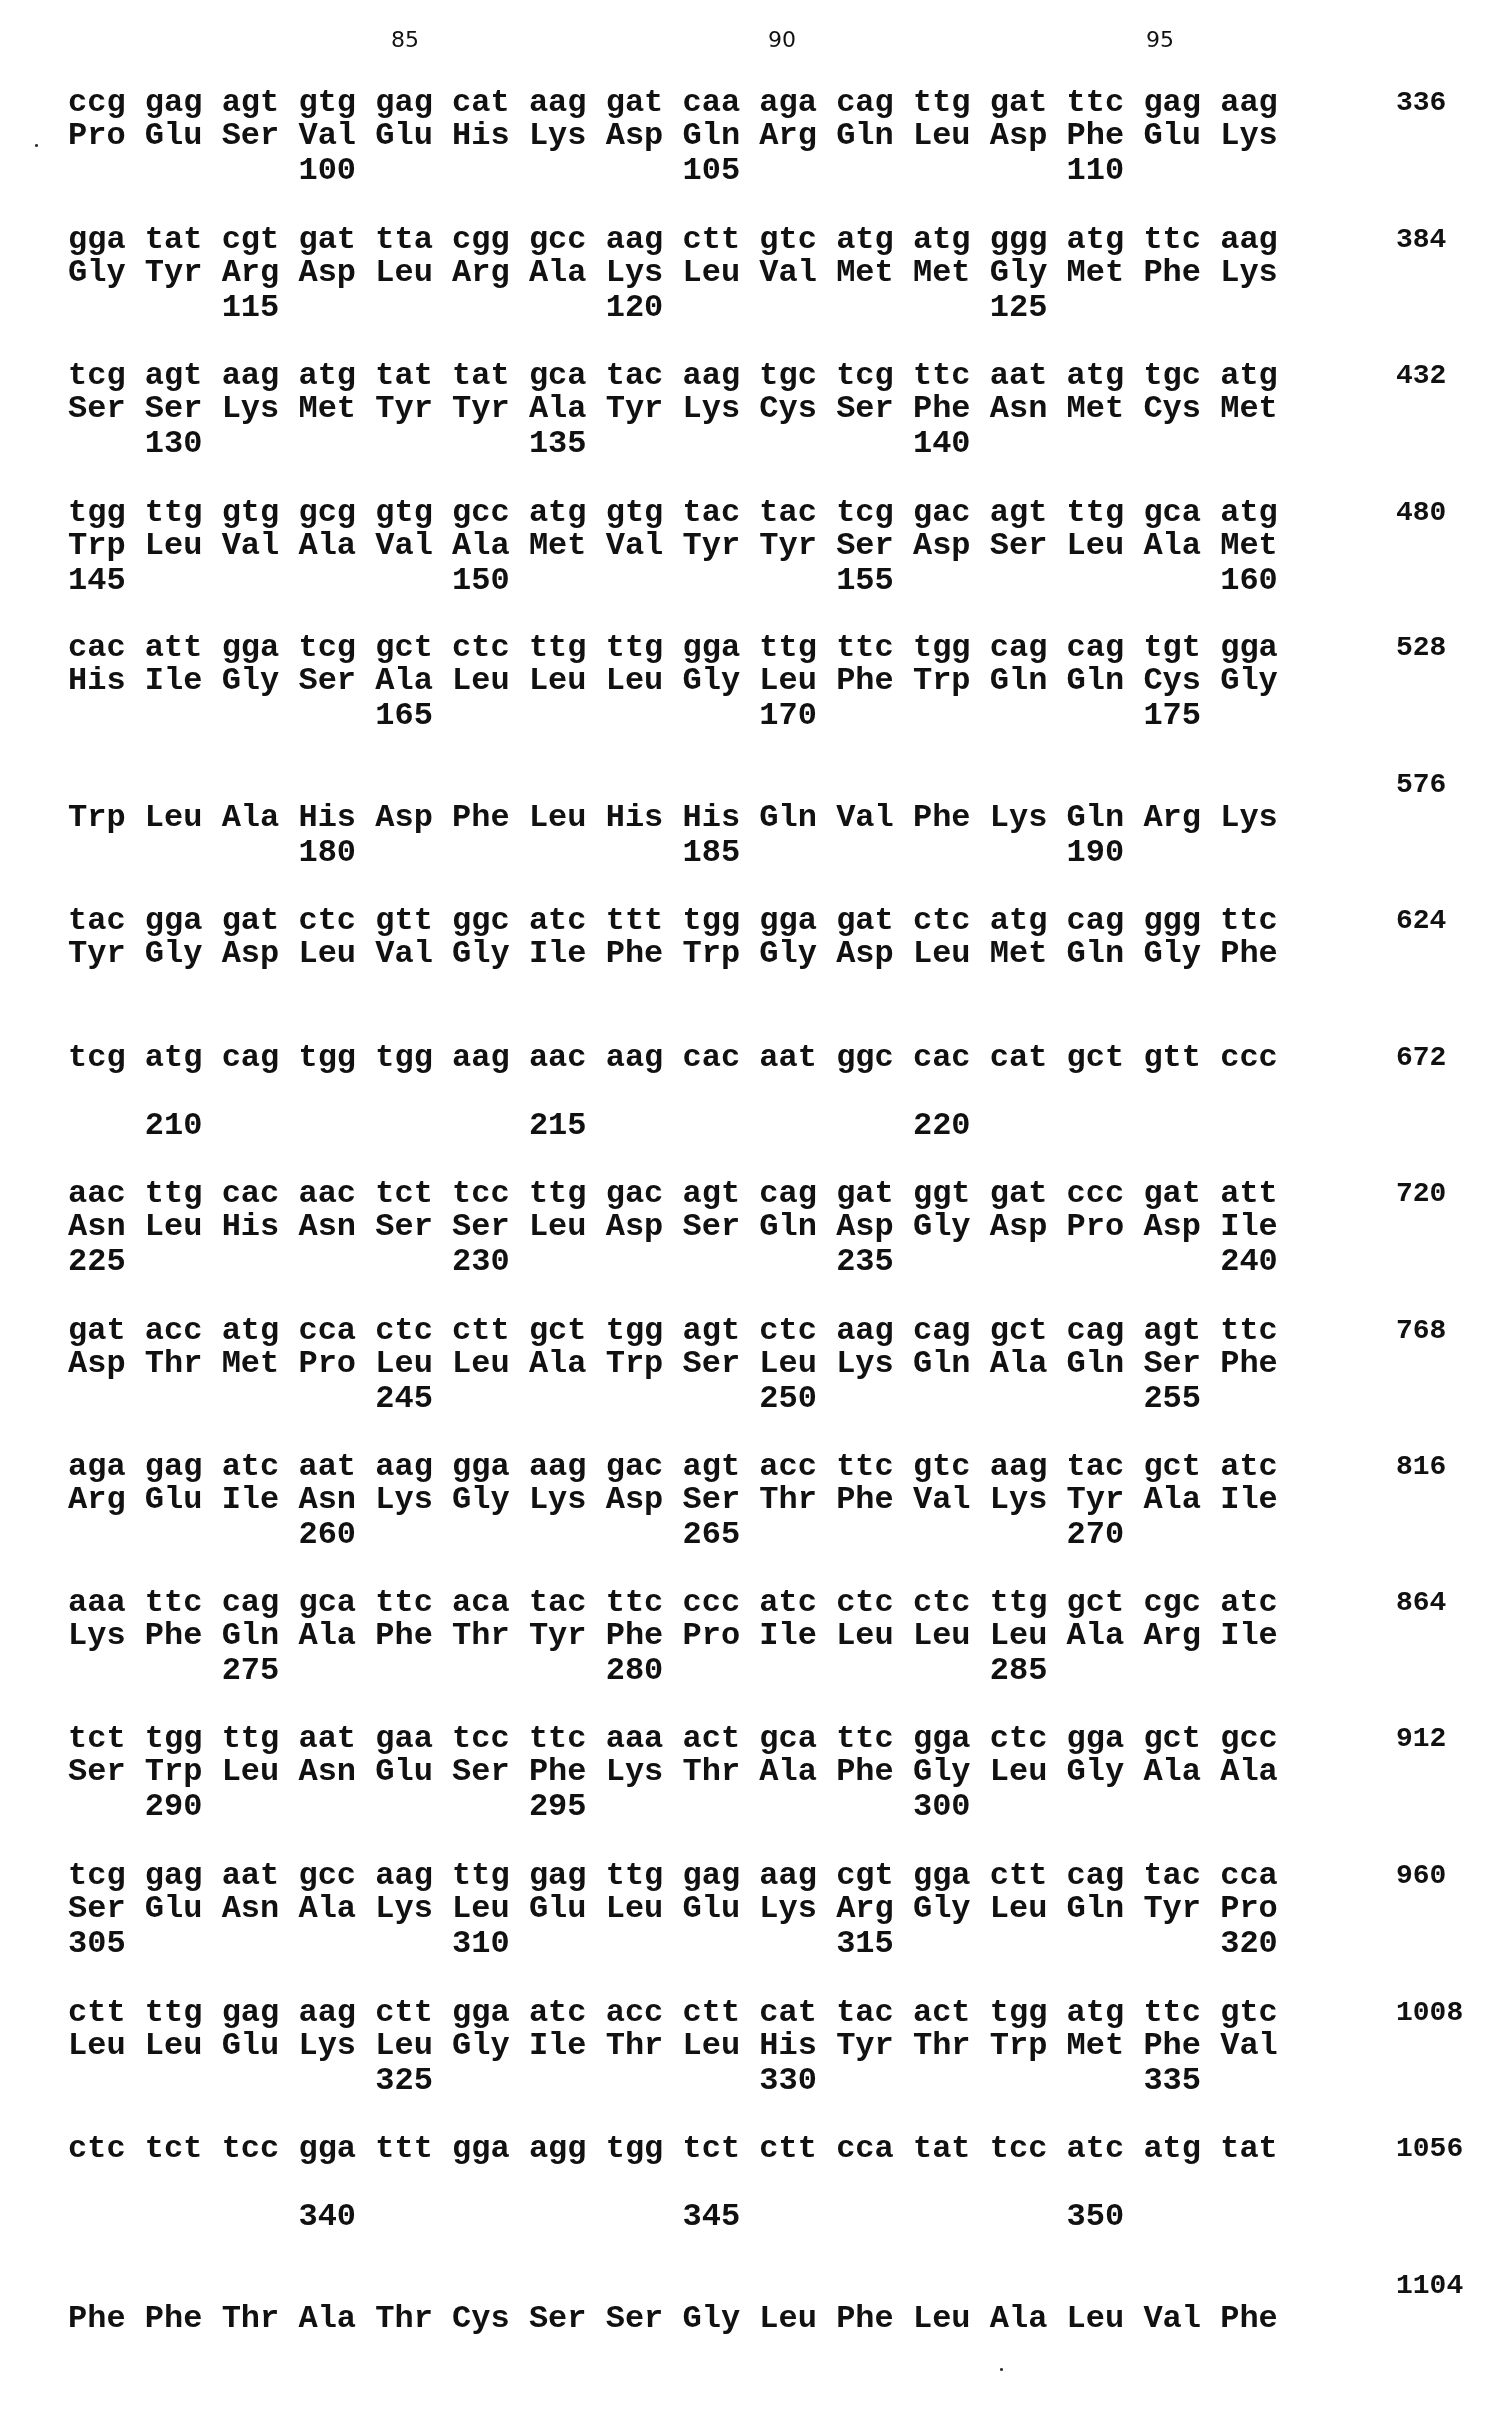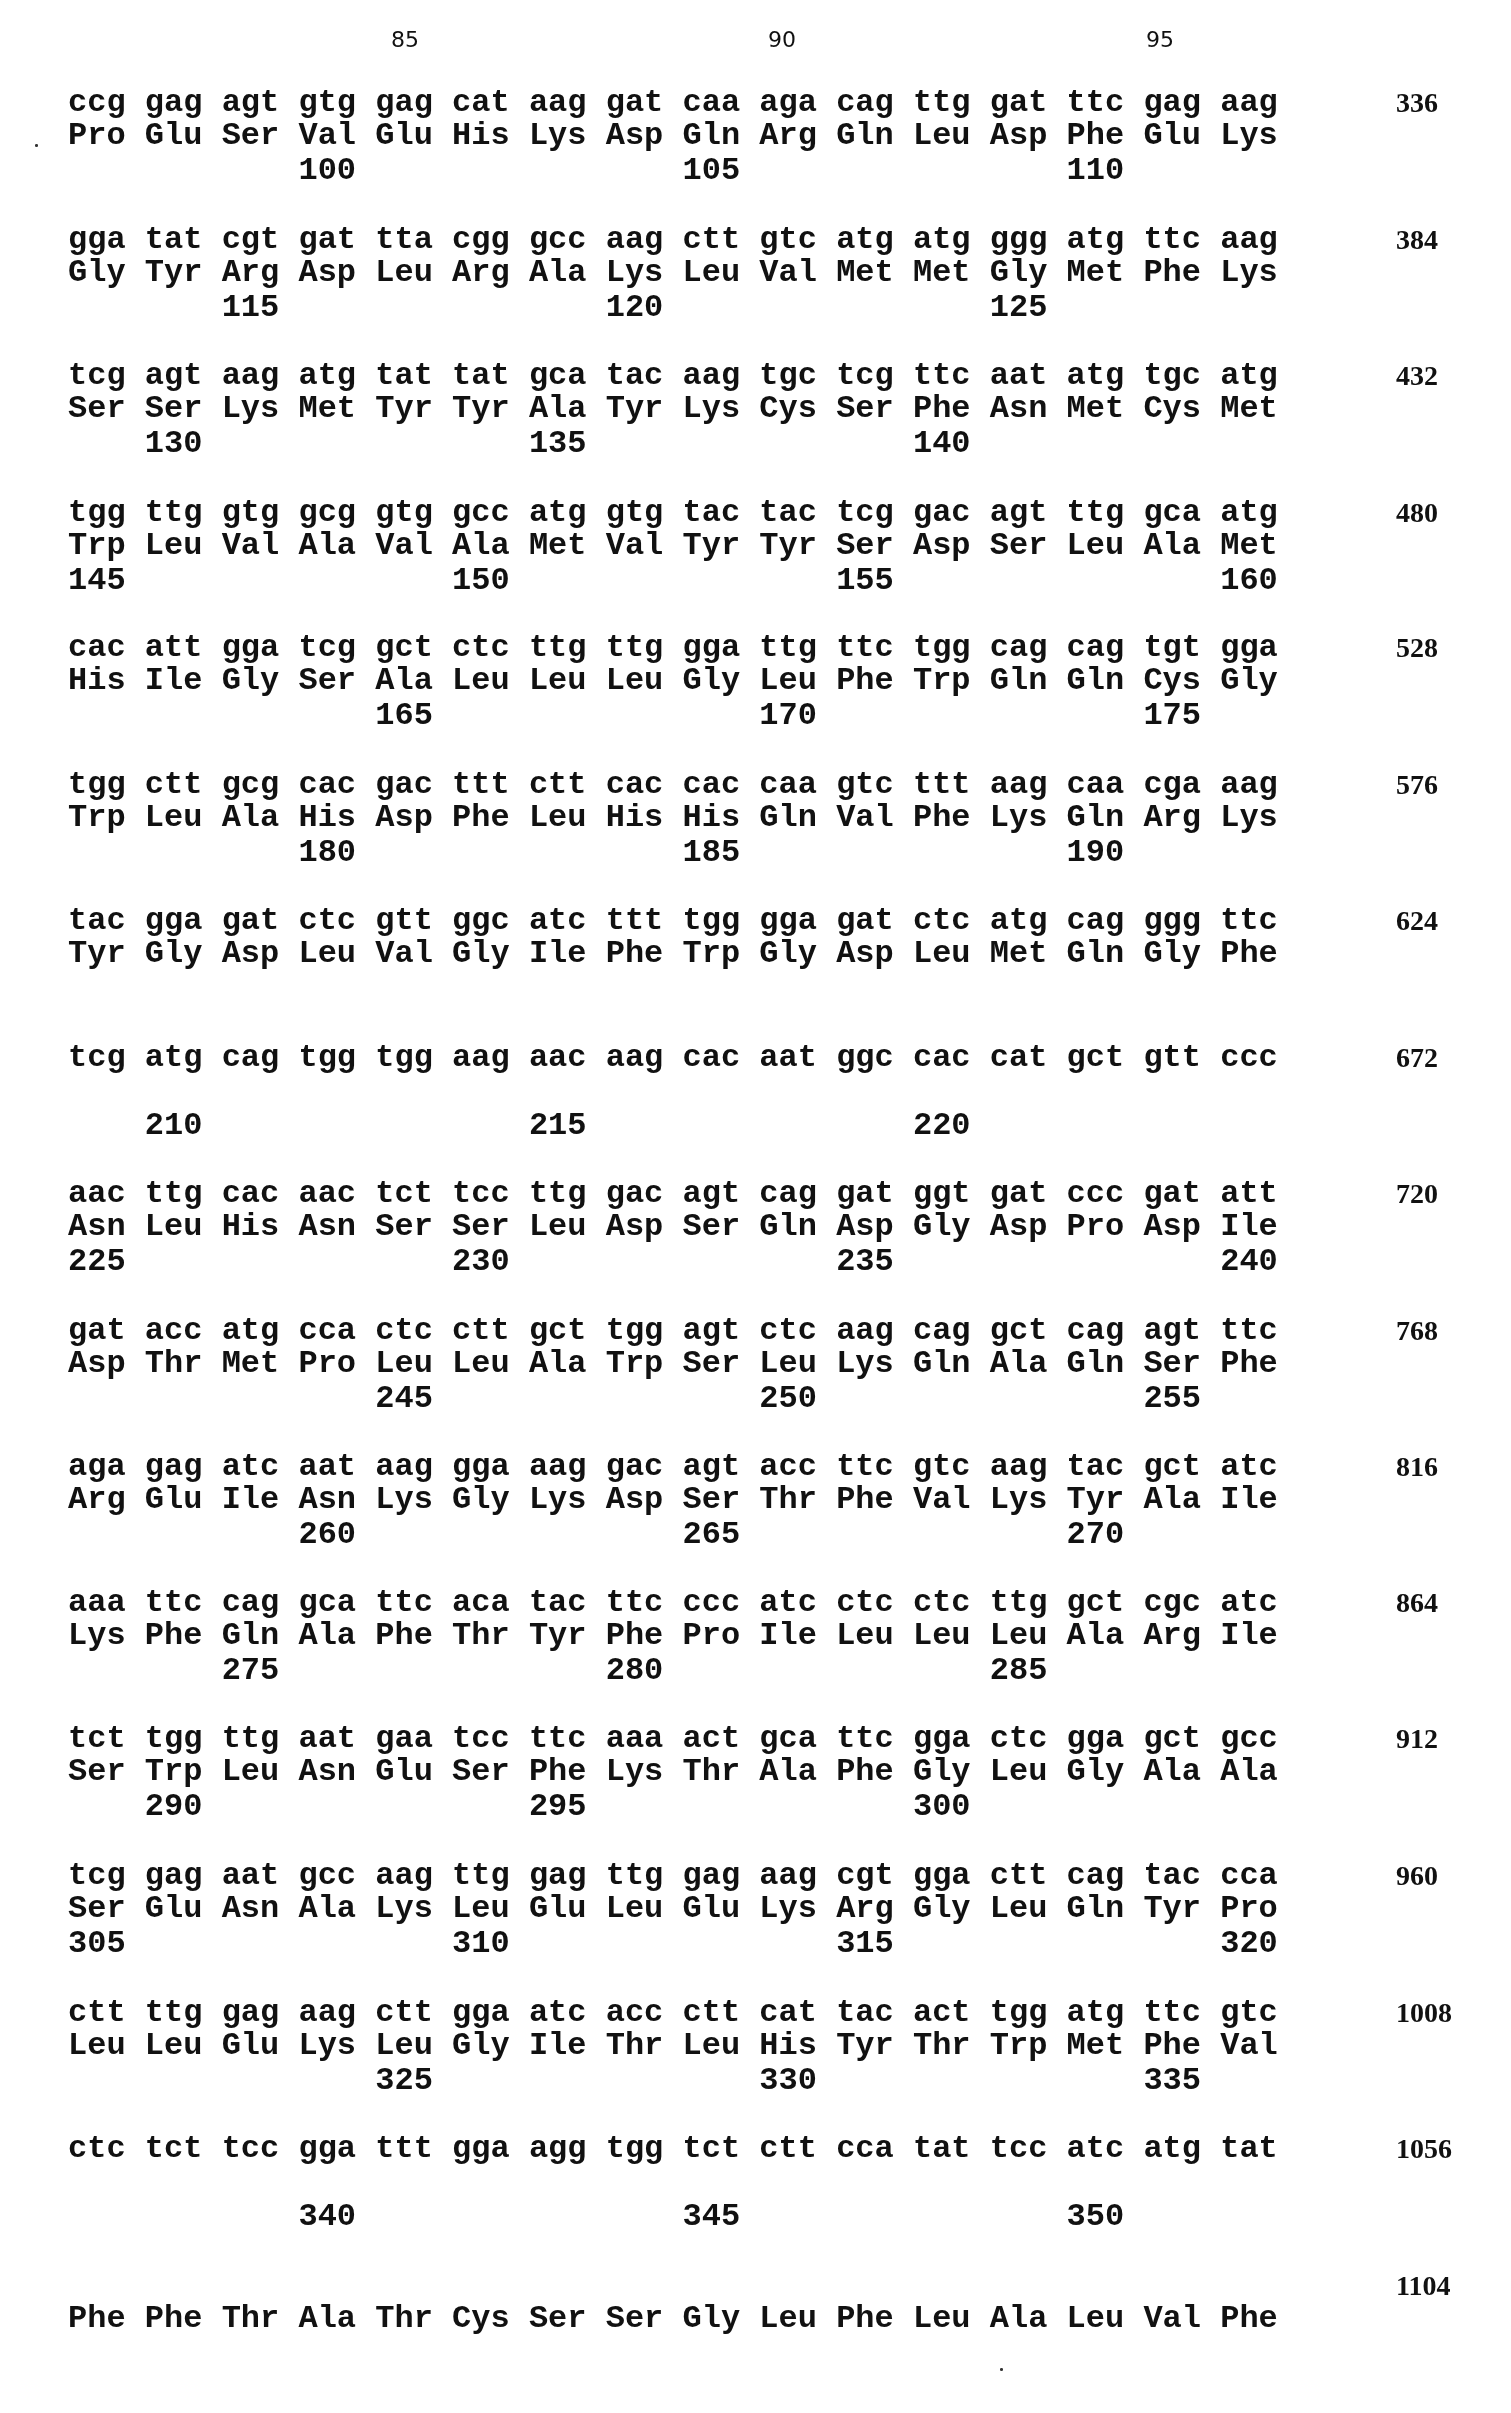--- a/index.html
+++ b/index.html
@@ -14,21 +14,21 @@
     position: absolute; left: 0;
     font-family: "Liberation Mono", "DejaVu Sans Mono", monospace;
     font-size: 32px; line-height: 33px; white-space: pre; font-weight: bold;
     color: #111111; letter-spacing: 0;
   }
   .row.codons { top: 0; }
   .row.aa { top: 33px; }
   .row.pos { top: 68px; font-weight: bold; }
   .ntpos {
     position: absolute; top: 0; left: 1328px;
-    font-family: Liberation Serif, serif;
+    font-family: Liberation Mono, monospace;
     font-size: 28px; line-height: 33px; color: #111111; font-weight: bold;
   }
   .speck { position: absolute; width: 2.6px; height: 2.6px; background: #333; border-radius: 50%; }
 </style>
 </head>
 <body>
 
 <div>
   <div class="hdr-num" style="left:391px">85</div>
   <div class="hdr-num" style="left:768px">90</div>
@@ -58,21 +58,20 @@
     <div class="row pos">145                 150                 155                 160</div>
     <div class="ntpos">480</div>
   </div>
   <div class="block" style="top:631px">
     <div class="row codons">cac att gga tcg gct ctc ttg ttg gga ttg ttc tgg cag cag tgt gga</div>
     <div class="row aa">His Ile Gly Ser Ala Leu Leu Leu Gly Leu Phe Trp Gln Gln Cys Gly</div>
     <div class="row pos">                165                 170                 175</div>
     <div class="ntpos">528</div>
   </div>
   <div class="block" style="top:768px">
-    <div class="row codons">tgg ctt gcg cac gac ttt ctt cac cac caa gtc ttt aag caa cga aag</div>
     <div class="row aa">Trp Leu Ala His Asp Phe Leu His His Gln Val Phe Lys Gln Arg Lys</div>
     <div class="row pos">            180                 185                 190</div>
     <div class="ntpos">576</div>
   </div>
   <div class="block" style="top:904px">
     <div class="row codons">tac gga gat ctc gtt ggc atc ttt tgg gga gat ctc atg cag ggg ttc</div>
     <div class="row aa">Tyr Gly Asp Leu Val Gly Ile Phe Trp Gly Asp Leu Met Gln Gly Phe</div>
     <div class="ntpos">624</div>
   </div>
   <div class="block" style="top:1041px">

